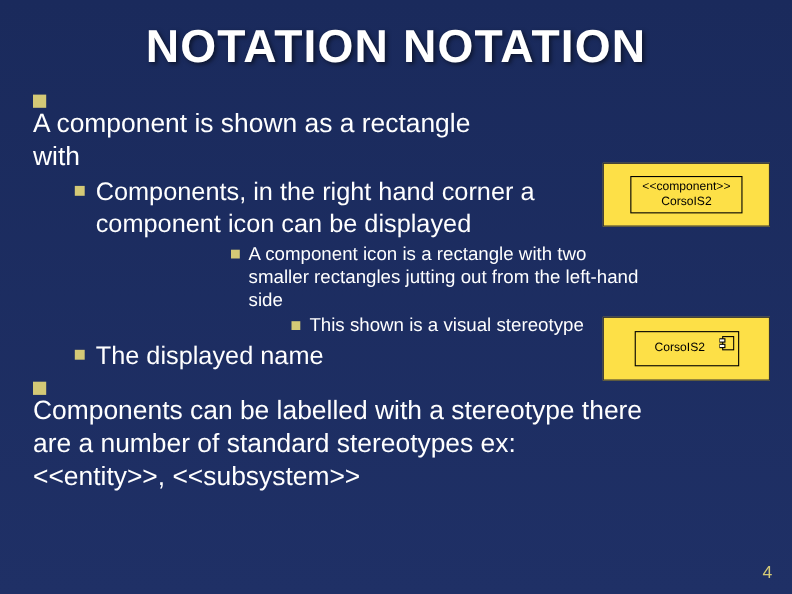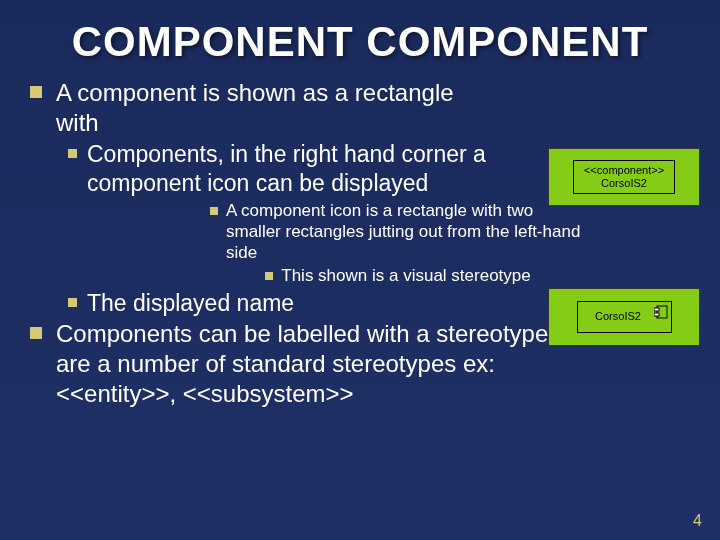--- a/index.html
+++ b/index.html
@@ -45,29 +45,29 @@
   }
   .sq.xs {
     width: 8px;
     height: 8px;
     margin-top: 7px;
     margin-right: 8px;
   }
   .lvl1 { font-size: 24px; line-height: 1.25; }
   .lvl2 { font-size: 23px; line-height: 1.25; }
   .lvl3 { font-size: 17px; line-height: 1.25; }
-  .indent1 { margin-left: 0; }
+  .indent1 { margin-left: 0; flex-direction: column; }
   .indent2 { margin-left: 38px; }
   .indent3 { margin-left: 76px; justify-content: center; }
   .wrap1 { max-width: 420px; }
   .wrap2 { max-width: 420px; }
   .wrap3 { max-width: 360px; }
   .figure {
     position: absolute;
-    background: #84cc16;
+    background: #fde047;
     color: #000000;
     border: 1px solid #333;
     font-family: Arial, sans-serif;
     font-size: 11px;
     display: flex;
     flex-direction: column;
     justify-content: center;
     align-items: center;
   }
   .fig1 { right: 20px; top: 148px; width: 152px; height: 58px; }
@@ -87,21 +87,21 @@
     position: absolute;
     right: 18px;
     bottom: 10px;
     color: #d4c976;
     font-size: 16px;
   }
 </style>
 </head>
 <body>
 
-<div class="title">COMPONENT COMPONENT</div>
+<div class="title">NOTATION NOTATION</div>
 
 <div class="content">
 
   <div class="bullet-row indent1">
     <div class="sq"></div>
     <div class="lvl1 wrap1">A component is shown as a rectangle with</div>
   </div>
 
 
   <div class="bullet-row indent2">

